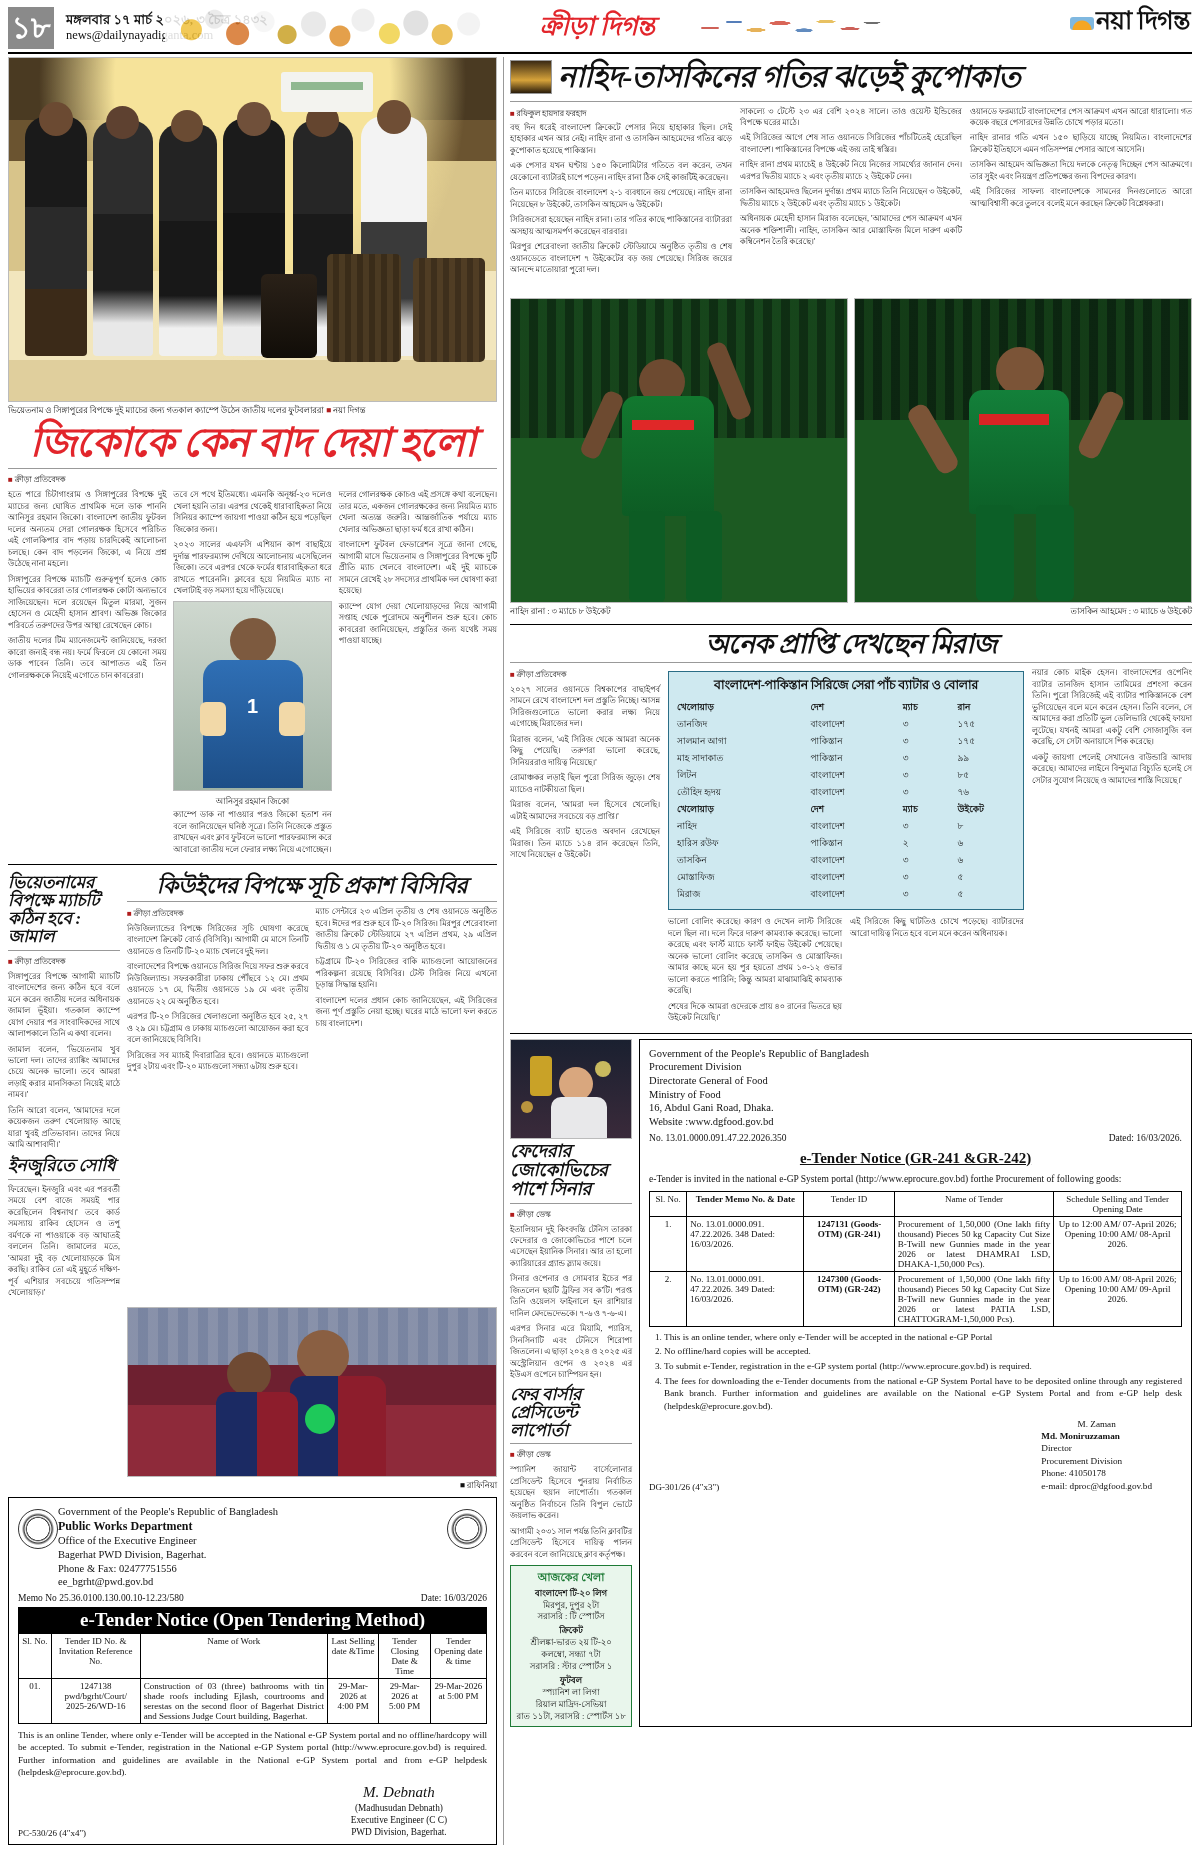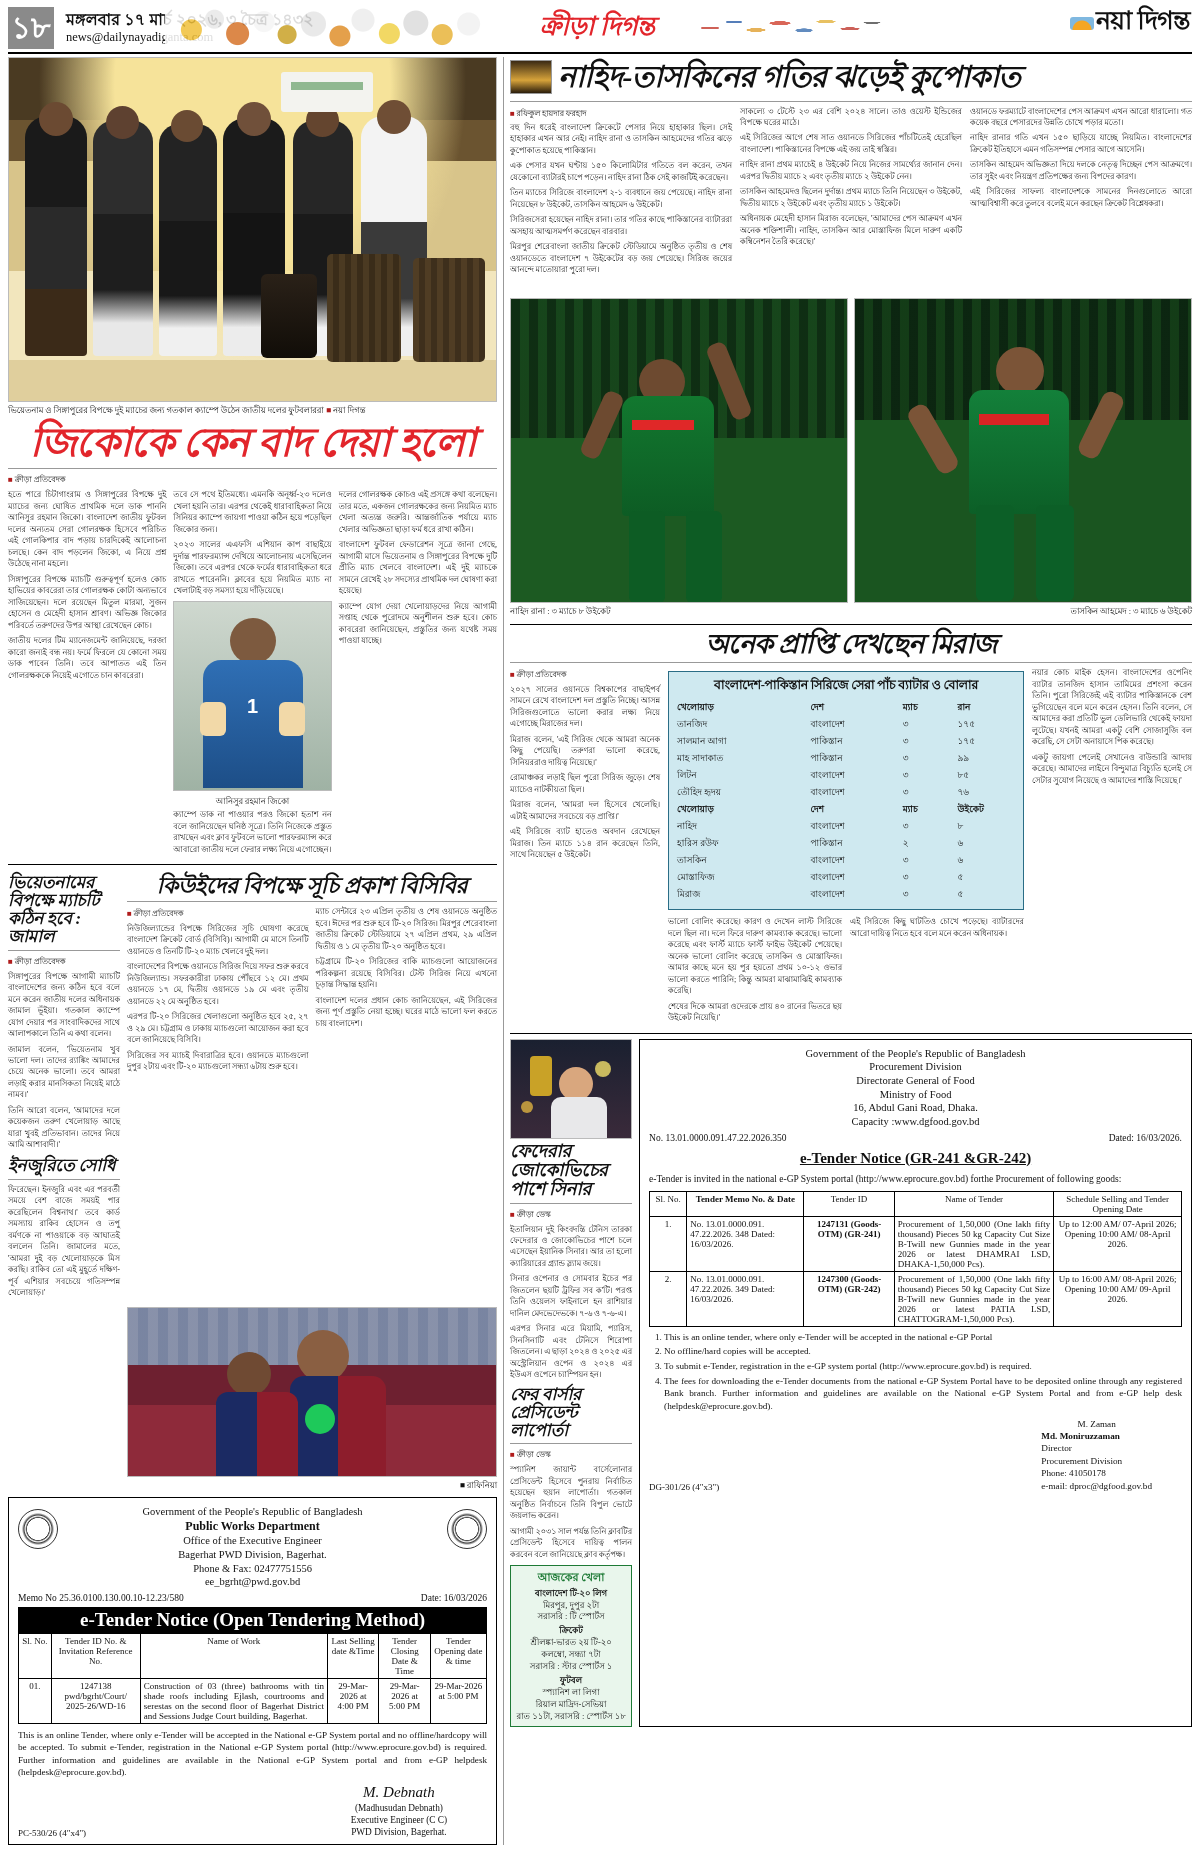--- a/index.html
+++ b/index.html
@@ -15,21 +15,21 @@
   .page { width:1200px; height:1868px; position:relative; padding:0; }
 
   
   .masthead { height:52px; position:relative; display:flex; align-items:center; padding:4px 1px 0 8px; }
   .pagenum {
     width:46px; height:42px; background:#8a8a8a; color:#fff;
     font-family:"Liberation Sans", sans-serif; font-size:30px; font-weight:bold;
     display:flex; align-items:center; justify-content:center; line-height:1;
   }
   .mh-date { margin-left:12px; line-height:1.25; }
-  .mh-date .d1 { font-size:16px; font-weight:bold; letter-spacing:.1px; }
+  .mh-date .d1 { font-size:13px; font-weight:bold; letter-spacing:.1px; }
   .mh-date .d2 { font-size:12.5px; }
   .mh-balls {
     position:absolute; left:165px; top:0; width:330px; height:48px;
     background:
       radial-gradient(circle at 8% 62%, #f0c03a 0 10px, transparent 11px),
       radial-gradient(circle at 15% 40%, #e8e8e8 0 9px, transparent 10px),
       radial-gradient(circle at 22% 70%, #d6742a 0 11px, transparent 12px),
       radial-gradient(circle at 30% 45%, #f5f5f5 0 10px, transparent 11px),
       radial-gradient(circle at 37% 72%, #c9a227 0 9px, transparent 10px),
       radial-gradient(circle at 45% 50%, #e6e6e6 0 12px, transparent 13px),
@@ -111,21 +111,21 @@
     background:#cfe9f0; border:1px solid #2a6d86; margin:4px 0 6px 0; padding:4px 6px 6px 6px;
   }
   .stats .st-title { font-size:12.5px; font-weight:bold; text-align:center; margin-bottom:3px; letter-spacing:-.3px;}
   .stats table { width:100%; border-collapse:collapse; font-size:9px; }
   .stats th { text-align:left; font-weight:bold; padding:1px 2px; }
   .stats td { padding:1px 2px; }
   .stats .c2 { width:27%; } .stats .c3 { width:16%; } .stats .c4 { width:18%;margin-left:16px; }
 
   
   .tender { border:1px solid #000; padding:7px 9px 6px 9px; font-family:"Liberation Serif", serif; }
-  .tender .gov { text-align:center; font-size:10.5px; line-height:1.3; }
+  .tender .gov { text-align:left; font-size:10.5px; line-height:1.3; }
   .tender .gov .b { font-weight:bold; font-size:12px; }
   .tender .memorow { display:flex; justify-content:space-between; font-size:9.5px; margin-top:4px; }
   .tender .tbanner {
     background:#000; color:#fff; text-align:center; font-weight:bold;
     font-size:19px; padding:2px 0; margin:4px 0 0 0;
   }
   .tender .ttitle-u {
     text-align:center; font-weight:bold; font-size:15px; text-decoration:underline;
     margin:7px 0 6px 0;
   }
@@ -572,21 +572,21 @@
           </div>
         </div>
 
         <div class="tender" style="flex:1;">
           <div class="gov">
             <div>Government of the People's Republic of Bangladesh</div>
             <div>Procurement Division</div>
             <div>Directorate General of Food</div>
             <div>Ministry of Food</div>
             <div>16, Abdul Gani Road, Dhaka.</div>
-            <div><span>Capacity :www.dgfood.gov.bd</span></div>
+            <div><span>Website :www.dgfood.gov.bd</span></div>
           </div>
           <div class="memorow">
             <div>No. 13.01.0000.091.47.22.2026.350</div>
             <div>Dated: 16/03/2026.</div>
           </div>
           <div class="ttitle-u">e-Tender Notice (GR-241 &amp;GR-242)</div>
           <div class="intro">e-Tender is invited in the national e-GP System portal (http://www.eprocure.gov.bd) forthe Procurement of following goods:</div>
           <table>
             <thead>
               <tr>

